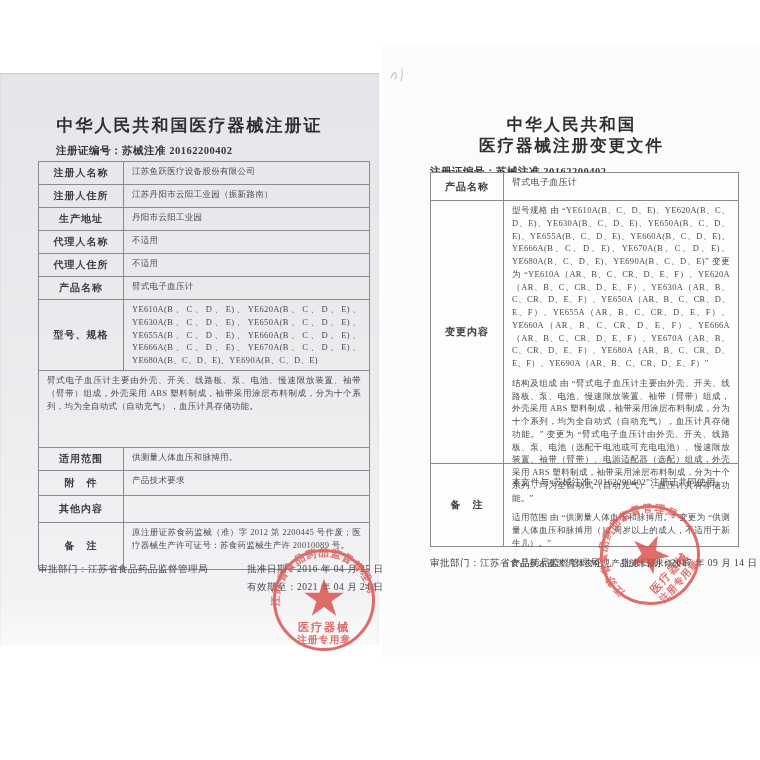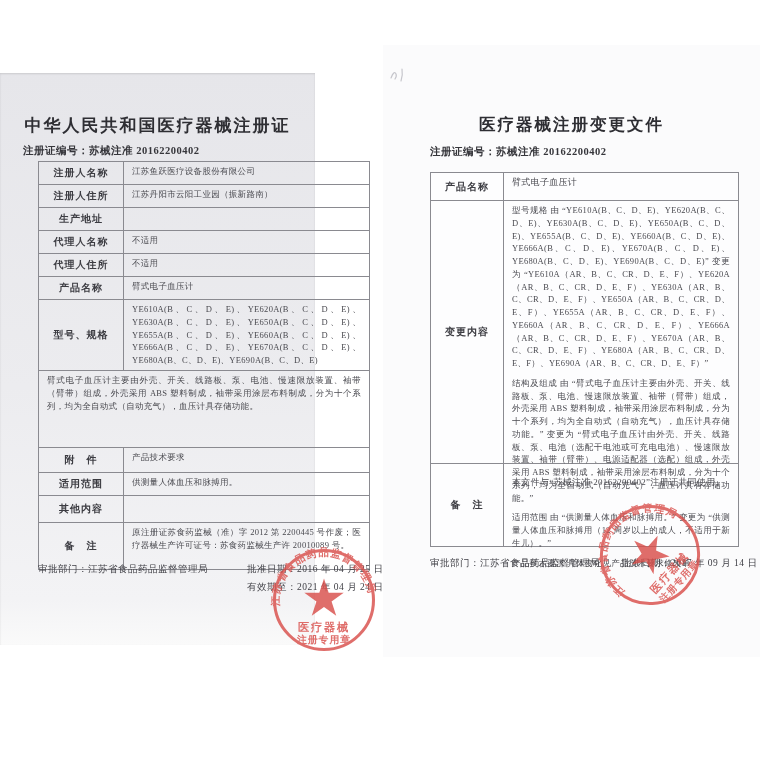--- a/index.html
+++ b/index.html
@@ -3,38 +3,38 @@
 <meta charset="utf-8">
 <style>
   html,body{margin:0;padding:0;}
   body{
     width:760px;height:760px;position:relative;background:#ffffff;
     font-family:"Liberation Serif","DejaVu Serif",serif;
     color:#3a3a3e; overflow:hidden;
   }
   .page{position:absolute;}
   #left-page{
-    left:0; top:73px; width:315px; height:572px;
+    left:0; top:73px; width:379px; height:572px;
     background:linear-gradient(180deg,#e6e6ea 0%,#ececef 55%,#f3f3f5 92%,#fafafa 100%);
     box-shadow:inset 0 1px 2px rgba(0,0,0,.12);
   }
   #right-page{
     left:383px; top:45px; width:377px; height:612px;
     background:#fbfbfc;
   }
   .doc-title{
     text-align:center; font-weight:bold; color:#2e2e33;
     font-size:17px; letter-spacing:2px; line-height:1.25;
   }
   #left-page .doc-title{margin-top:42px;}
   #right-page .doc-title{margin-top:70px; font-size:16.5px;}
   .reg-line{
     font-size:10.5px; font-weight:bold; color:#36363b; letter-spacing:.5px;
   }
-  #left-page .reg-line{margin:8px 0 4px 23px;}
+  #left-page .reg-line{margin:8px 0 4px 56px;}
   #right-page .reg-line{margin:9px 0 4px 47px;}
   .cert-table{
     position:absolute; border:1px solid #8a8a90; background:transparent;
   }
   #left-table{left:38px; top:88px; width:330px;}
   #right-table{left:47px; top:127px; width:307px; background:#fdfdfe;}
   .row{display:flex; border-top:1px solid #8a8a90;}
   .row:first-child{border-top:none;}
   .cell-label{
     flex:0 0 85px; border-right:1px solid #8a8a90;
@@ -65,65 +65,67 @@
     <div class="row" style="height:22px">
       <div class="cell-label">注册人名称</div>
       <div class="cell-value">江苏鱼跃医疗设备股份有限公司</div>
     </div>
     <div class="row" style="height:22px">
       <div class="cell-label">注册人住所</div>
       <div class="cell-value">江苏丹阳市云阳工业园（振新路南）</div>
     </div>
     <div class="row" style="height:22px">
       <div class="cell-label">生产地址</div>
+      <div class="cell-value">丹阳市云阳工业园</div>
     </div>
     <div class="row" style="height:22px">
       <div class="cell-label">代理人名称</div>
       <div class="cell-value">不适用</div>
     </div>
     <div class="row" style="height:22px">
       <div class="cell-label">代理人住所</div>
       <div class="cell-value">不适用</div>
     </div>
     <div class="row" style="height:22px">
       <div class="cell-label">产品名称</div>
       <div class="cell-value">臂式电子血压计</div>
     </div>
     <div class="row" style="height:70px">
       <div class="cell-label">型号、规格</div>
       <div class="cell-value">YE610A(B、C、D、E)、YE620A(B、C、D、E)、YE630A(B、C、D、E)、YE650A(B、C、D、E)、YE655A(B、C、D、E)、YE660A(B、C、D、E)、YE666A(B、C、D、E)、YE670A(B、C、D、E)、YE680A(B、C、D、E)、YE690A(B、C、D、E)</div>
     </div>
     <div class="row" style="height:76px">
       <div class="cell-value">臂式电子血压计主要由外壳、开关、线路板、泵、电池、慢速限放装置、袖带（臂带）组成，外壳采用 ABS 塑料制成，袖带采用涂层布料制成，分为十个系列，均为全自动式（自动充气），血压计具存储功能。</div>
     </div>
+    <div class="row" style="height:22px">
+      <div class="cell-label">适用范围</div>
+      <div class="cell-value">供测量人体血压和脉搏用。</div>
+    </div>
     <div class="row" style="height:24px">
       <div class="cell-label">附　件</div>
       <div class="cell-value">产品技术要求</div>
-    </div>
-    <div class="row" style="height:22px">
-      <div class="cell-label">适用范围</div>
-      <div class="cell-value">供测量人体血压和脉搏用。</div>
     </div>
     <div class="row" style="height:26px">
       <div class="cell-label">其他内容</div>
       <div class="cell-value"></div>
     </div>
     <div class="row" style="height:46px">
       <div class="cell-label">备　注</div>
       <div class="cell-value">原注册证苏食药监械（准）字 2012 第 2200445 号作废；医疗器械生产许可证号：苏食药监械生产许 20010089 号。</div>
     </div>
   </div>
 
   <div class="footer-line" style="left:38px; top:490px;">审批部门：江苏省食品药品监督管理局</div>
   <div class="footer-line" style="left:247px; top:490px;">批准日期：2016 年 04 月 25 日</div>
   <div class="footer-line" style="left:247px; top:508px;">有效期至：2021 年 04 月 24 日</div>
 </div>
 
 <div class="page" id="right-page">
   <div class="doc-title">
+    <div>中华人民共和国</div>
     <div>医疗器械注册变更文件</div>
   </div>
   <div class="reg-line"><span>注册证编号：</span><span>苏械注准 20162200402</span></div>
 
   <div class="cert-table" id="right-table">
     <div class="row" style="height:27px">
       <div class="cell-label">产品名称</div>
       <div class="cell-value" style="font-size:9px">臂式电子血压计</div>
     </div>
     <div class="row" style="height:262px">

